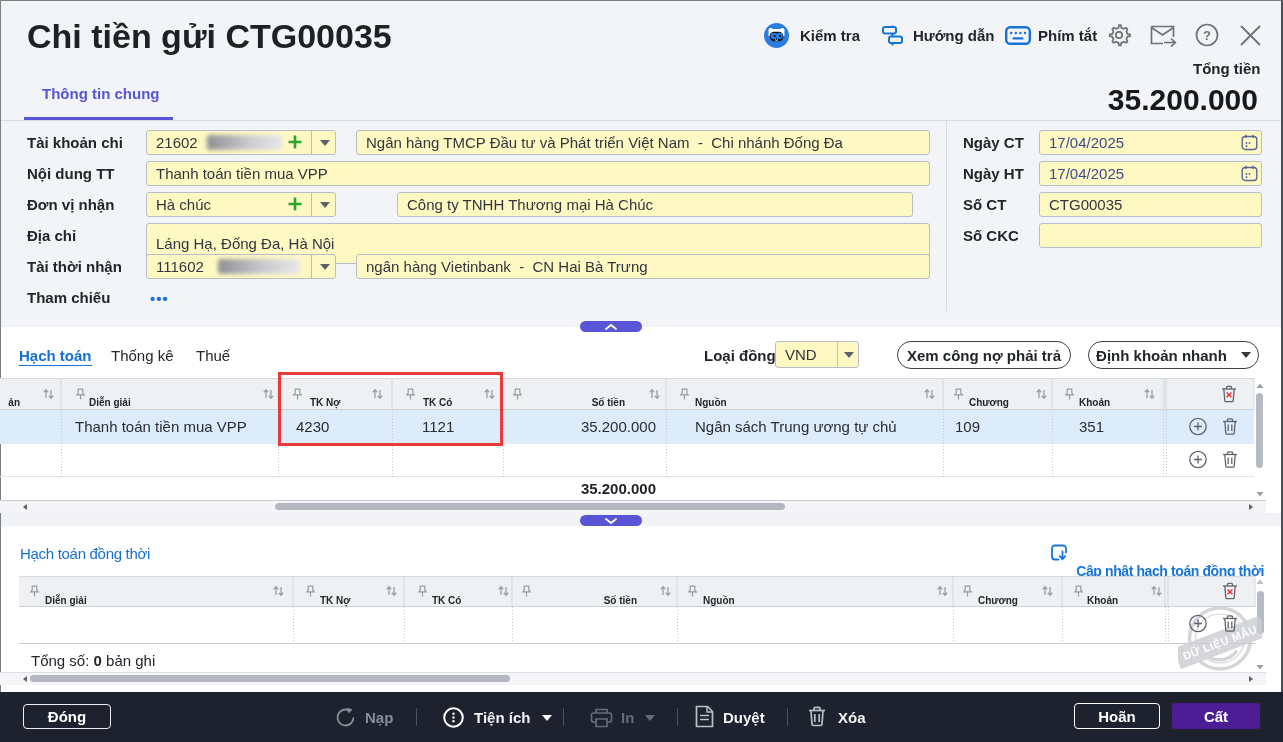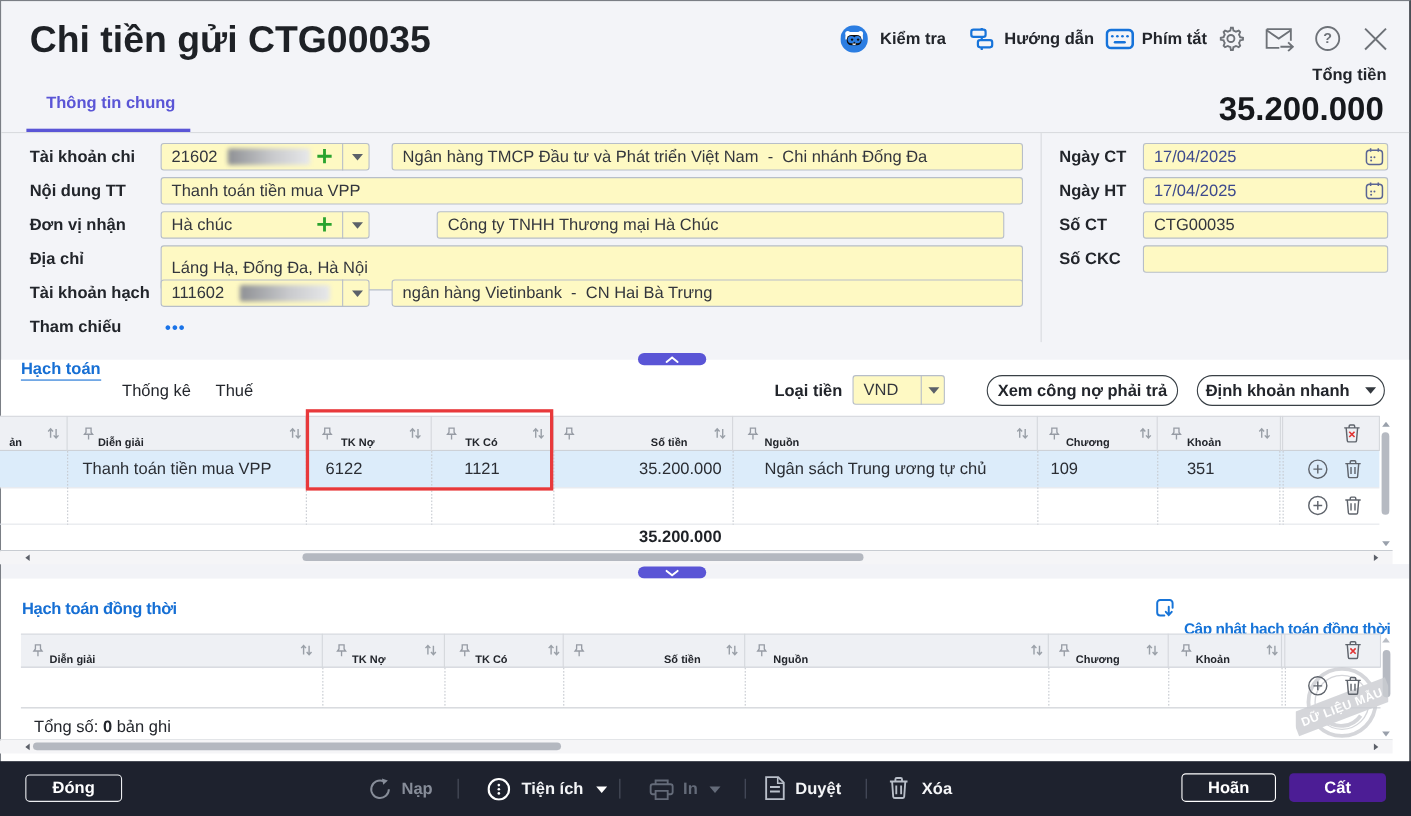--- a/index.html
+++ b/index.html
@@ -83,21 +83,21 @@
 <div class="abs" style="left:42px;top:85px;font-size:15px;font-weight:700;color:#5a55d6;">Thông tin chung</div>
 <div class="abs" style="left:24px;top:117px;width:149px;height:3px;background:#5a55d6;"></div>
 <div class="hdrline" style="top:120px;"></div>
 
 <div class="vline-sep" style="left:946px;top:121px;height:190px;"></div>
 
 <div class="abs b15" style="left:27px;top:134px;">Tài khoản chi</div>
 <div class="abs b15" style="left:27px;top:165px;">Nội dung TT</div>
 <div class="abs b15" style="left:27px;top:196px;">Đơn vị nhận</div>
 <div class="abs b15" style="left:27px;top:227px;">Địa chỉ</div>
-<div class="abs b15" style="left:27px;top:258px;">Tài khoản hạch</div>
+<div class="abs b15" style="left:27px;top:258px;">Tài thời nhận</div>
 <div class="abs b15" style="left:27px;top:289px;">Tham chiếu</div>
 <div class="abs" style="left:150px;top:290px;font-size:15px;font-weight:700;color:#1a73e8;letter-spacing:1px;">•••</div>
 
 <div class="input" style="left:146px;top:130px;width:190px;height:25px;">21602</div>
 <div class="blur" style="left:207px;top:135px;width:75px;height:15px;"></div>
 <svg class="abs" style="left:287px;top:134px;" width="16" height="16" viewBox="0 0 16 16">
     <path d="M8 1.5 V14.5 M1.5 8 H14.5" stroke="#2aa32f" stroke-width="2.6"></path>
   </svg>
 <div class="abs" style="left:311px;top:130px;height:25px;width:25px;border-left:1px solid #b7bec9;display:flex;align-items:center;justify-content:center;">
     <span class="caret"></span>
@@ -151,24 +151,24 @@
   <circle cx="5.5" cy="12" r="0.9" fill="#5a6594"></circle>
 </svg>
 
 <div class="whiteband" style="top:327px;width:1280px;height:186px;"></div>
 <div class="abs" style="left:580px;top:321px;width:62px;height:11px;border-radius:6px;background:#5a55d6;display:flex;align-items:center;justify-content:center;">
   <svg width="14" height="8" viewBox="0 0 14 8">
       <path d="M2 6 L7 2 L12 6" stroke="#fff" stroke-width="1.8" fill="none" stroke-linecap="round"></path>
     </svg>
 </div>
 
-<div class="abs" style="left:19px;top:327px;font-size:15px;font-weight:700;color:#166fd4;border-bottom:1px solid #166fd4;padding-bottom:1px;">Hạch toán</div>
+<div class="abs" style="left:19px;top:347px;font-size:15px;font-weight:700;color:#166fd4;border-bottom:1px solid #166fd4;padding-bottom:1px;">Hạch toán</div>
 <div class="abs t15" style="left:111px;top:347px;color:#23262c;">Thống kê</div>
 <div class="abs t15" style="left:196px;top:347px;color:#23262c;">Thuế</div>
-<div class="abs b15" style="left:704px;top:347px;">Loại tiền</div>
+<div class="abs b15" style="left:704px;top:347px;">Loại đồng</div>
 <div class="input" style="left:775px;top:341px;width:84px;height:27px;">VND</div>
 <div class="abs" style="left:837px;top:341px;height:27px;width:22px;border-left:1px solid #b7bec9;display:flex;align-items:center;justify-content:center;">
     <span class="caret"></span>
   </div>
 <div class="pill" style="left:897px;top:341px;width:174px;height:28px;">Xem công nợ phải trả</div>
 <div class="pill" style="left:1088px;top:341px;width:171px;height:28px;">
     <span style="margin-right:14px;">Định khoản nhanh</span>
     <span class="caret" style="border-top-color:#33383e;"></span>
   </div>
 
@@ -263,21 +263,21 @@
 <div class="hcell" style="left:423px;top:385px;">TK Có</div>
 <div class="hcell" style="left:503px;top:385px;width:122px;text-align:right;">Số tiền</div>
 <div class="hcell" style="left:695px;top:385px;">Nguồn</div>
 <div class="hcell" style="left:969px;top:385px;">Chương</div>
 <div class="hcell" style="left:1079px;top:385px;">Khoản</div>
 
 <div class="abs" style="left:0;top:410px;width:1254px;height:33px;background:#dcecfa;"></div>
 <div class="rowline" style="left:0;top:443px;width:1254px;"></div>
 <div class="rowline" style="left:0;top:476px;width:1254px;"></div>
 <div class="abs t15" style="left:75px;top:418px;">Thanh toán tiền mua VPP</div>
-<div class="abs t15" style="left:296px;top:418px;">6122</div>
+<div class="abs t15" style="left:296px;top:418px;">4230</div>
 <div class="abs t15" style="left:422px;top:418px;">1121</div>
 <div class="abs t15" style="left:503px;top:418px;width:153px;text-align:right;">35.200.000</div>
 <div class="abs t15" style="left:695px;top:418px;">Ngân sách Trung ương tự chủ</div>
 <div class="abs t15" style="left:955px;top:418px;">109</div>
 <div class="abs t15" style="left:1079px;top:418px;">351</div>
 <div class="dot-v" style="left:61px;top:410px;height:67px;"></div>
 <div class="dot-v" style="left:278px;top:410px;height:67px;"></div>
 <div class="dot-v" style="left:392px;top:410px;height:67px;"></div>
 <div class="dot-v" style="left:503px;top:410px;height:67px;"></div>
 <div class="dot-v" style="left:666px;top:410px;height:67px;"></div>
@@ -330,21 +330,21 @@
   </svg>
 
 <div class="abs" style="left:1px;top:513px;width:1280px;height:13px;background:#f2f3f7;"></div>
 <div class="abs" style="left:580px;top:515px;width:62px;height:11px;border-radius:6px;background:#5a55d6;display:flex;align-items:center;justify-content:center;">
   <svg width="14" height="8" viewBox="0 0 14 8">
       <path d="M2 2 L7 6 L12 2" stroke="#fff" stroke-width="1.8" fill="none" stroke-linecap="round"></path>
     </svg>
 </div>
 <div class="whiteband" style="top:526px;width:1280px;height:166px;"></div>
 
-<div class="abs" style="left:20px;top:545px;font-size:15px;font-weight:700;color:#166fd4;border-bottom:1px solid #166fd4;padding-bottom:18px;letter-spacing:-0.3px;">Hạch toán đồng thời</div>
+<div class="abs" style="left:20px;top:545px;font-size:15px;font-weight:400;color:#166fd4;border-bottom:1px solid #166fd4;padding-bottom:18px;letter-spacing:-0.3px;">Hạch toán đồng thời</div>
 <div class="abs" style="right:19px;top:546px;font-size:14px;font-weight:700;color:#1774d8;white-space:nowrap;letter-spacing:-0.4px;margin-top:17px;">Cập nhật hạch toán đồng thời</div>
 <svg class="abs" style="left:1050px;top:544px;" width="18" height="18" viewBox="0 0 18 18">
   <g fill="none" stroke="#1774d8" stroke-width="1.8" stroke-linecap="round">
     <path d="M16 8.5 V4.2 A2.7 2.7 0 0 0 13.3 1.5 H4.7 A2.7 2.7 0 0 0 2 4.2 V12.8 A2.7 2.7 0 0 0 4.7 15.5 H8.5"></path>
     <path d="M12.5 7.5 V14.7 M9.8 12.2 L12.5 15.2 L15.2 12.2"></path>
   </g>
 </svg>
 
 <div class="thead" style="left:19px;top:576px;width:1236px;height:31px;"></div>
 <svg class="abs" style="left:19px;top:576px;z-index:5;" width="1240" height="31" viewBox="0 0 1240 31">

